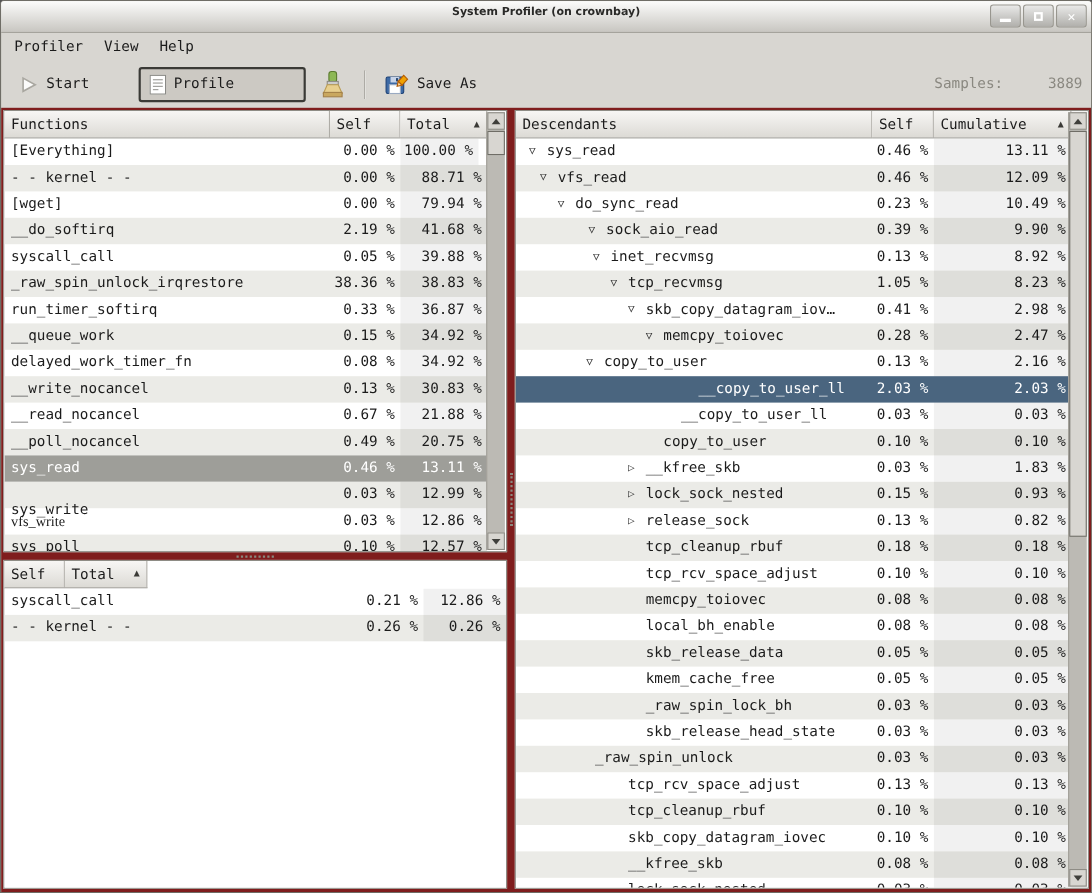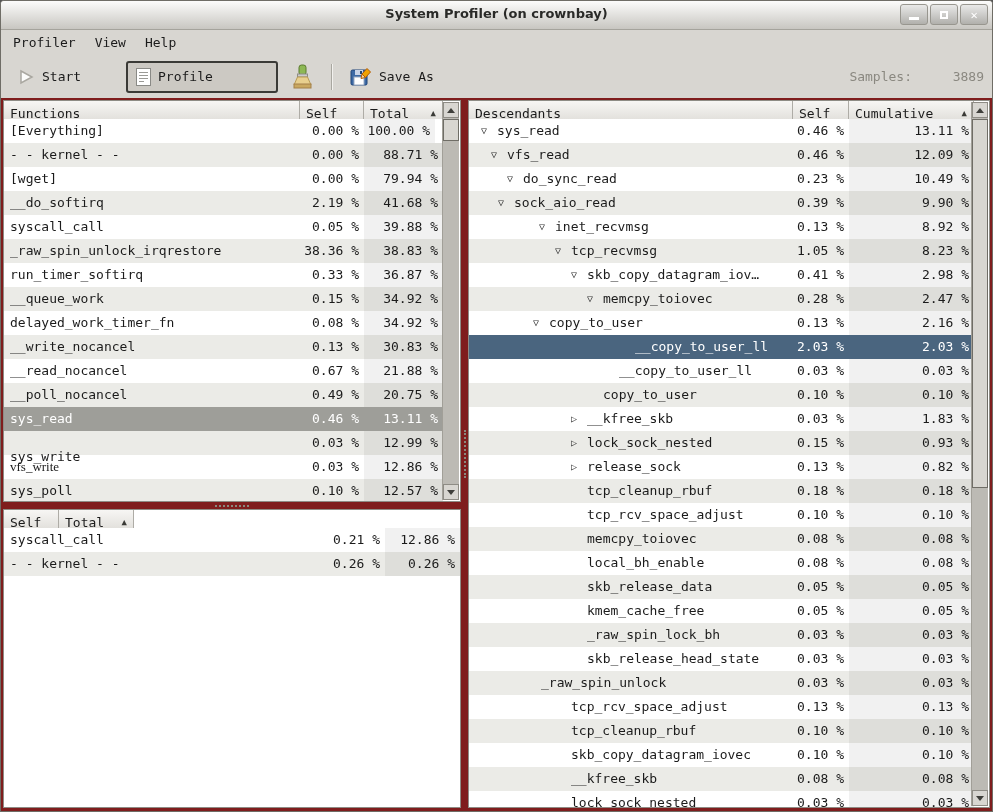--- a/index.html
+++ b/index.html
@@ -10,21 +10,21 @@
     font-family:"DejaVu Sans Mono", monospace;font-size:13px;color:#1b1b1b;
   }
   
   .titlebar{
     position:absolute;top:0;left:0;right:0;height:28px;
     background:linear-gradient(#fcfcfb,#c8c6c1);
     border-bottom:1px solid #a5a39c;
   }
   .title{
     position:absolute;left:0;right:0;top:5px;text-align:center;
-    font-family:"DejaVu Sans", sans-serif;font-weight:bold;font-size:13px;color:#2a2a28;
+    font-family:"DejaVu Sans", sans-serif;font-weight:bold;font-size:10px;color:#2a2a28;
   }
   .win-controls{position:absolute;right:4px;top:3px;display:flex;gap:2px;}
   .wbtn{
     width:28px;height:21px;border:1px solid #98968f;border-radius:3px;
     background:linear-gradient(#e9e9e8,#b1b0ac);
     display:flex;align-items:center;justify-content:center;box-sizing:border-box;
   }
   .glyph-min{width:10px;height:3px;background:#fff;margin-top:8px;}
   .glyph-max{width:8px;height:8px;border:2px solid #fff;box-sizing:border-box;}
   .glyph-close{color:#fff;font-weight:bold;font-size:12px;line-height:1;}
@@ -59,21 +59,21 @@
   
   .thead{position:absolute;top:0;left:0;height:25px;display:flex;}
   .hcell{
     height:25px;box-sizing:border-box;display:flex;align-items:center;
     padding:0 6px;background:linear-gradient(#f7f6f4,#dcdad5);
     border-right:1px solid #aeaca6;border-bottom:1px solid #8e8c85;
     white-space:nowrap;overflow:hidden;
   }
   .hcell.sorted-h{justify-content:space-between;}
   .sort-arrow{font-size:9px;color:#3a3a36;margin-left:8px;}
-  .tbody{position:absolute;top:18px;left:0;bottom:0;overflow:hidden;background:#fff;}
+  .tbody{position:absolute;top:25px;left:0;bottom:0;overflow:hidden;background:#fff;}
   .trow{display:flex;height:24px;align-items:center;}
   .trow:nth-child(even){background:#ebebe7;}
   .cell{box-sizing:border-box;white-space:nowrap;overflow:hidden;height:24px;line-height:24px;}
   .cell.name{padding-left:6px;}
   .cell.num{text-align:right;padding-right:5px;}
   .trow .cell.sorted{background:rgba(0,0,0,0.055);}
   .trow.sel-unfocused{background:#9e9e99;color:#fff;}
   .trow.sel-focused{background:#4a657f;color:#fff;}
   .trow.sel-unfocused .cell.sorted,.trow.sel-focused .cell.sorted{background:transparent;}
   .expander{display:inline-block;width:16px;text-align:left;font-size:10px;color:#333;vertical-align:top;}
@@ -315,21 +315,21 @@
             <div class="cell name" style="width: 324px; padding-left: 22px;"><span class="expander">▽</span><span>vfs_read</span></div>
             <div class="cell num" style="width: 56px;">0.46 %</div>
             <div class="cell num sorted" style="width: 125px;">12.09 %</div>
           </div>
           <div class="trow">
             <div class="cell name" style="width: 324px; padding-left: 38px;"><span class="expander">▽</span><span>do_sync_read</span></div>
             <div class="cell num" style="width: 56px;">0.23 %</div>
             <div class="cell num sorted" style="width: 125px;">10.49 %</div>
           </div>
           <div class="trow">
-            <div class="cell name" style="width: 324px; padding-left: 29px;"><span class="expander">▽</span><span>sock_aio_read</span></div>
+            <div class="cell name" style="width: 324px; padding-left: 66px;"><span class="expander">▽</span><span>sock_aio_read</span></div>
             <div class="cell num" style="width: 56px;">0.39 %</div>
             <div class="cell num sorted" style="width: 125px;">9.90 %</div>
           </div>
           <div class="trow">
             <div class="cell name" style="width: 324px; padding-left: 70px;"><span class="expander">▽</span><span>inet_recvmsg</span></div>
             <div class="cell num" style="width: 56px;">0.13 %</div>
             <div class="cell num sorted" style="width: 125px;">8.92 %</div>
           </div>
           <div class="trow">
             <div class="cell name" style="width: 324px; padding-left: 86px;"><span class="expander">▽</span><span>tcp_recvmsg</span></div>

